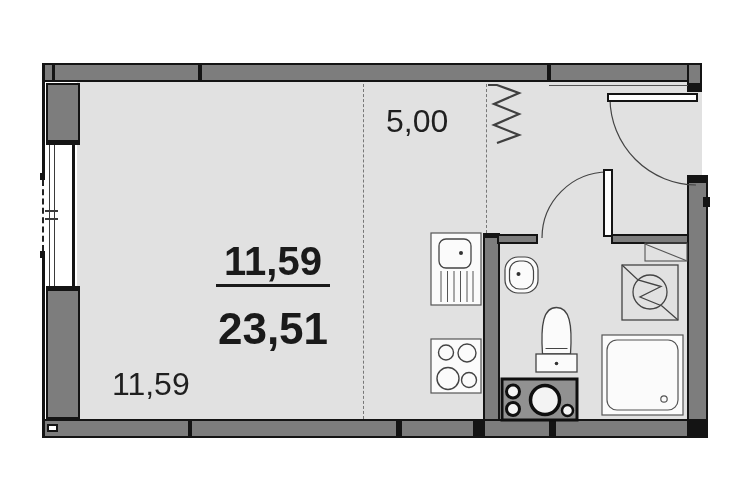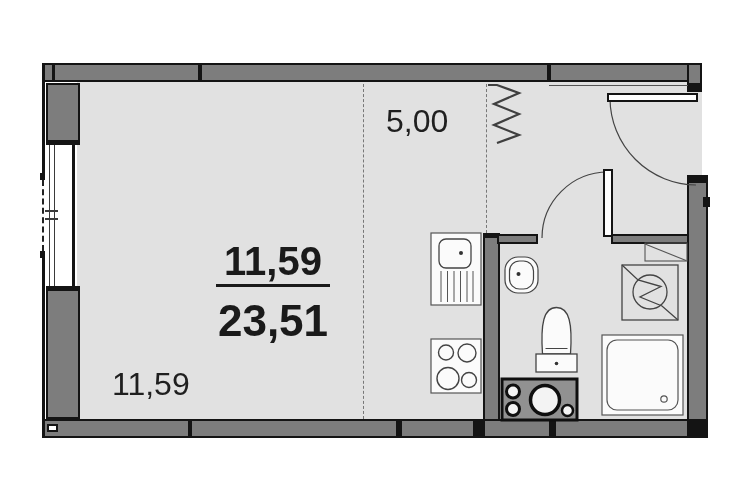--- a/index.html
+++ b/index.html
@@ -7,21 +7,21 @@
         font-family:"Liberation Sans", sans-serif;border-radius:16px;}
   .abs{position:absolute;}
   .floor{position:absolute;background:#e1e1e1;}
   .wall{position:absolute;background:#7d7d7d;border:2px solid #141414;box-sizing:border-box;}
   .blk{position:absolute;background:#141414;}
   .lbl{position:absolute;color:#1f1f1f;line-height:1;white-space:nowrap;}
   .room-lbl{font-size:32px;}
   .fraction{position:absolute;left:216px;top:241px;width:114px;text-align:center;color:#1a1a1a;}
   .fraction .num{font-size:40px;font-weight:bold;line-height:1;padding-bottom:3px;
                  border-bottom:3px solid #1a1a1a;}
-  .fraction .den{font-size:44px;font-weight:bold;line-height:1;padding-top:12px;}
+  .fraction .den{font-size:44px;font-weight:bold;line-height:1;padding-top:20px;}
   .dash-v{position:absolute;width:0;border-left:1.6px dashed #777;}
   .win-line{position:absolute;background:#3a3a3a;}
   svg{position:absolute;left:0;top:0;}
 </style>
 </head>
 <body>
 
 <div class="plan">
 
   <div class="floor" style="left:77px;top:82px;width:611px;height:337px;"></div>

